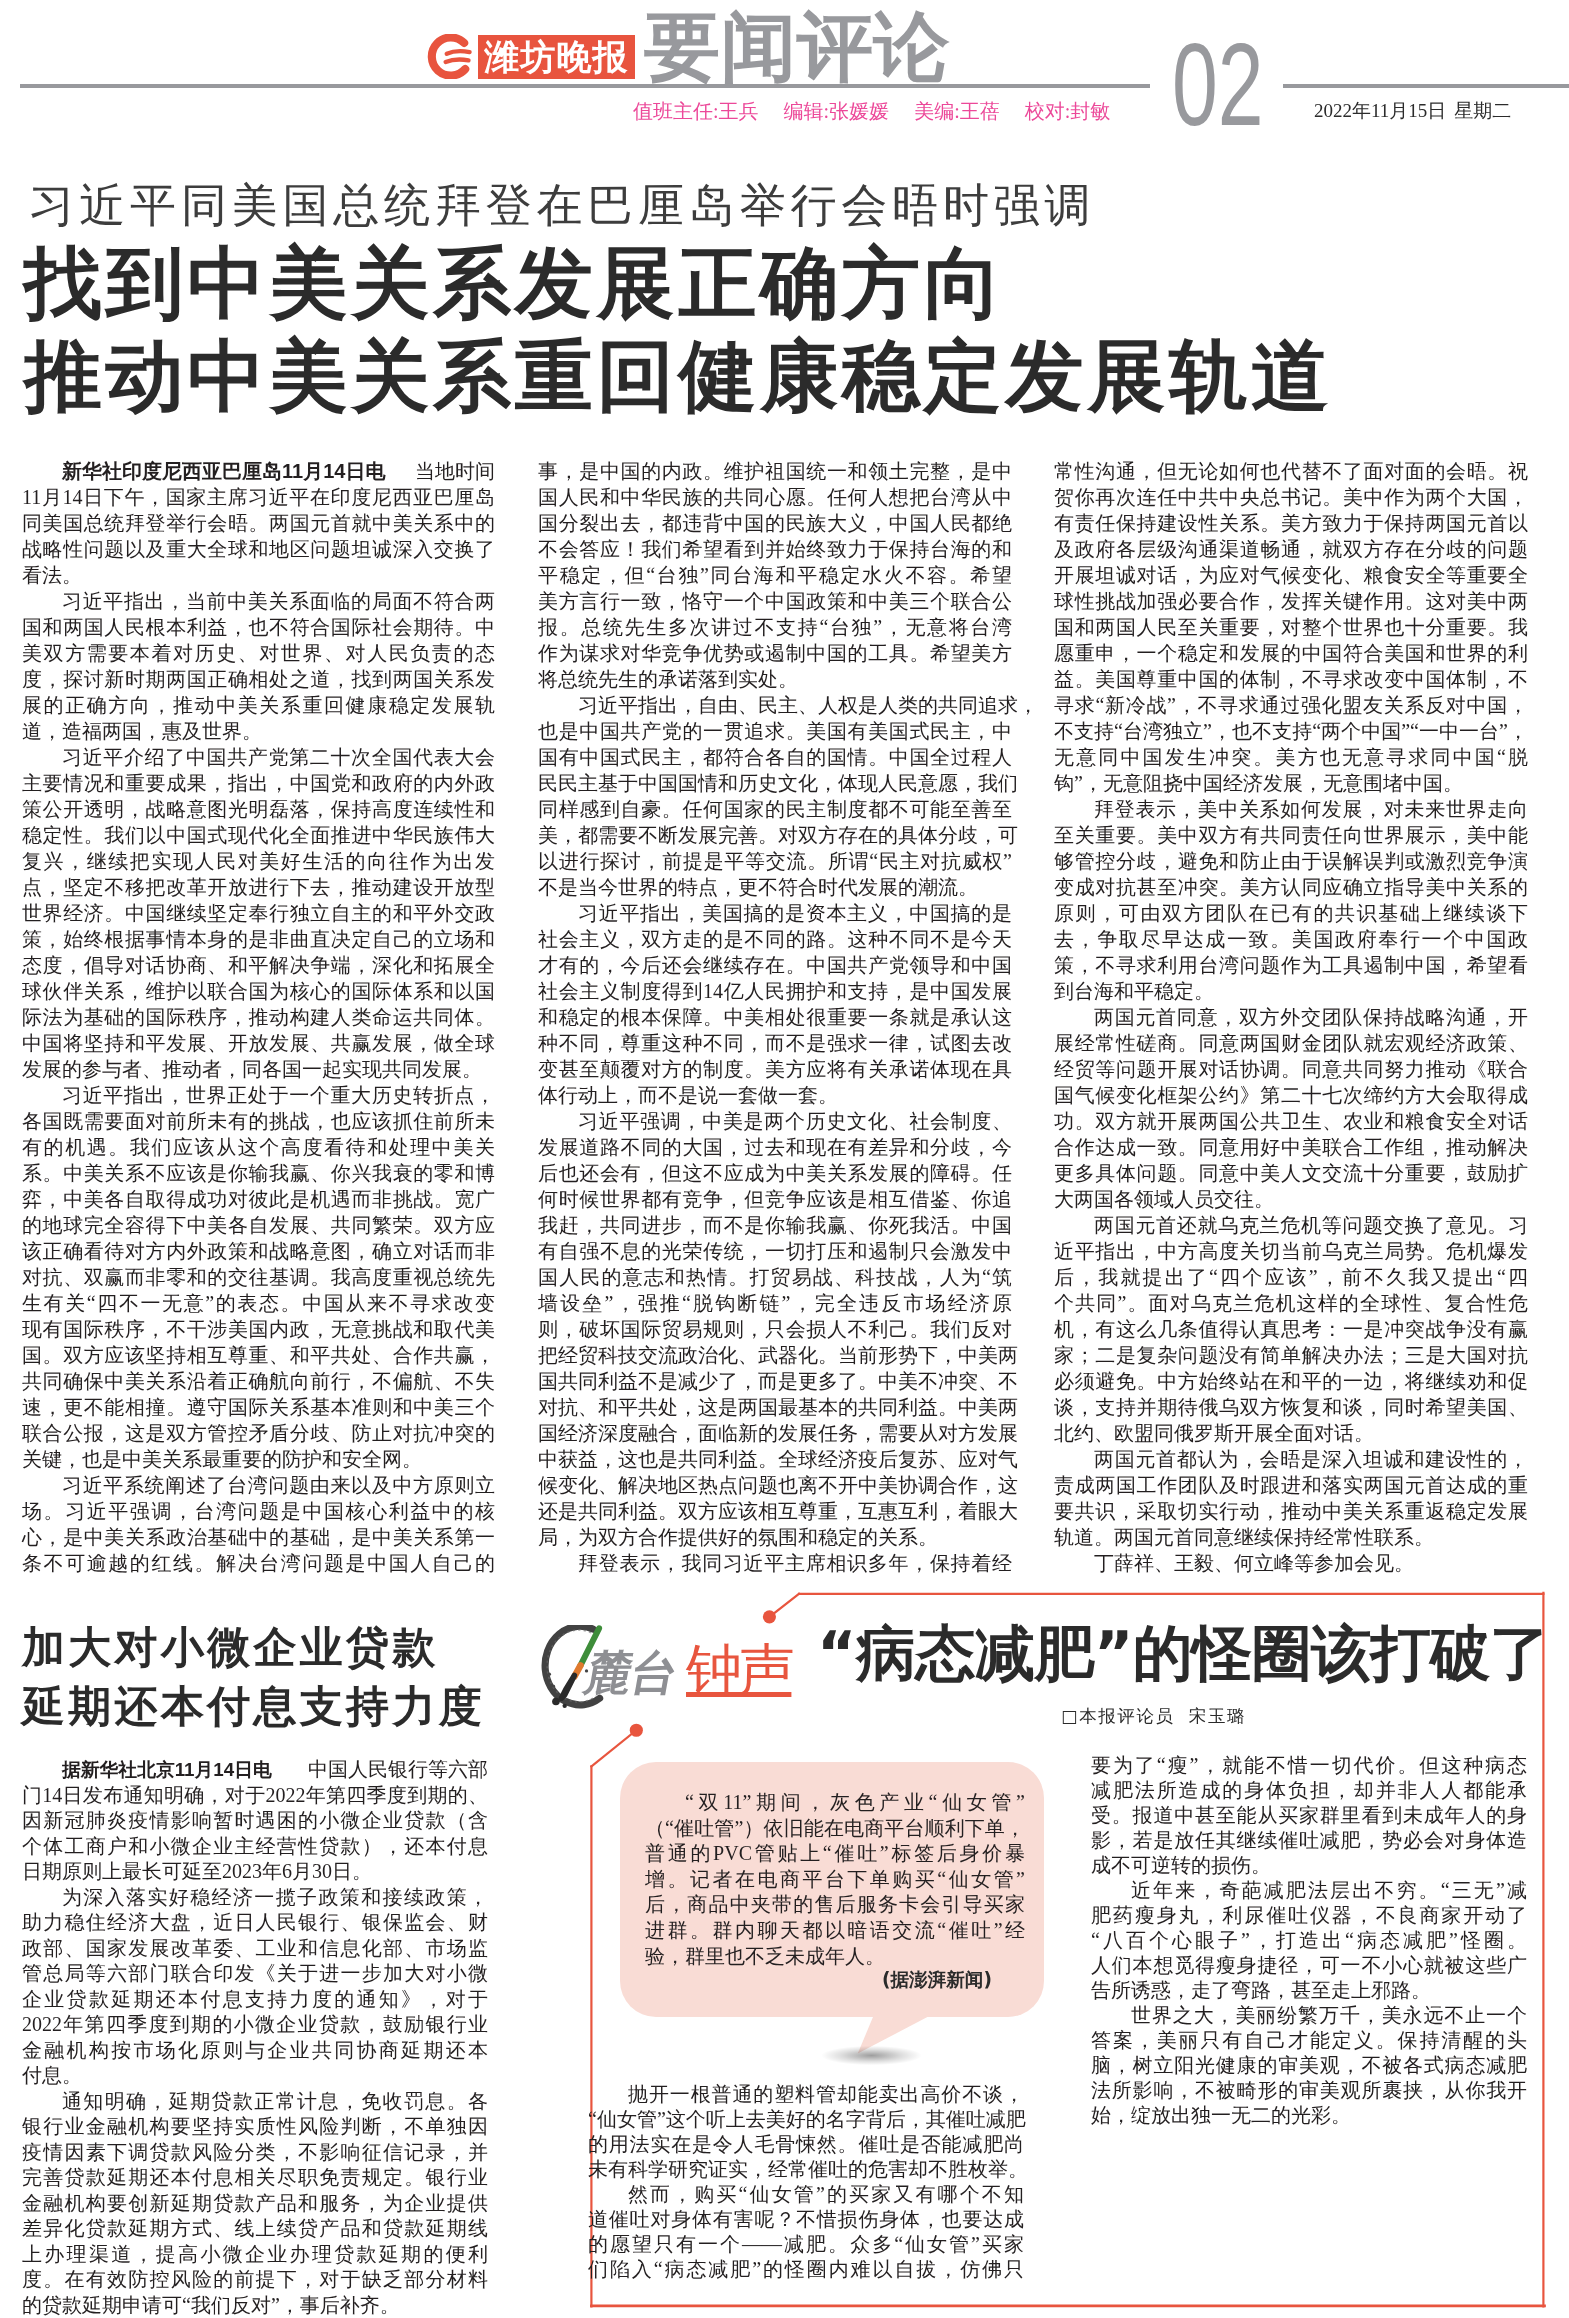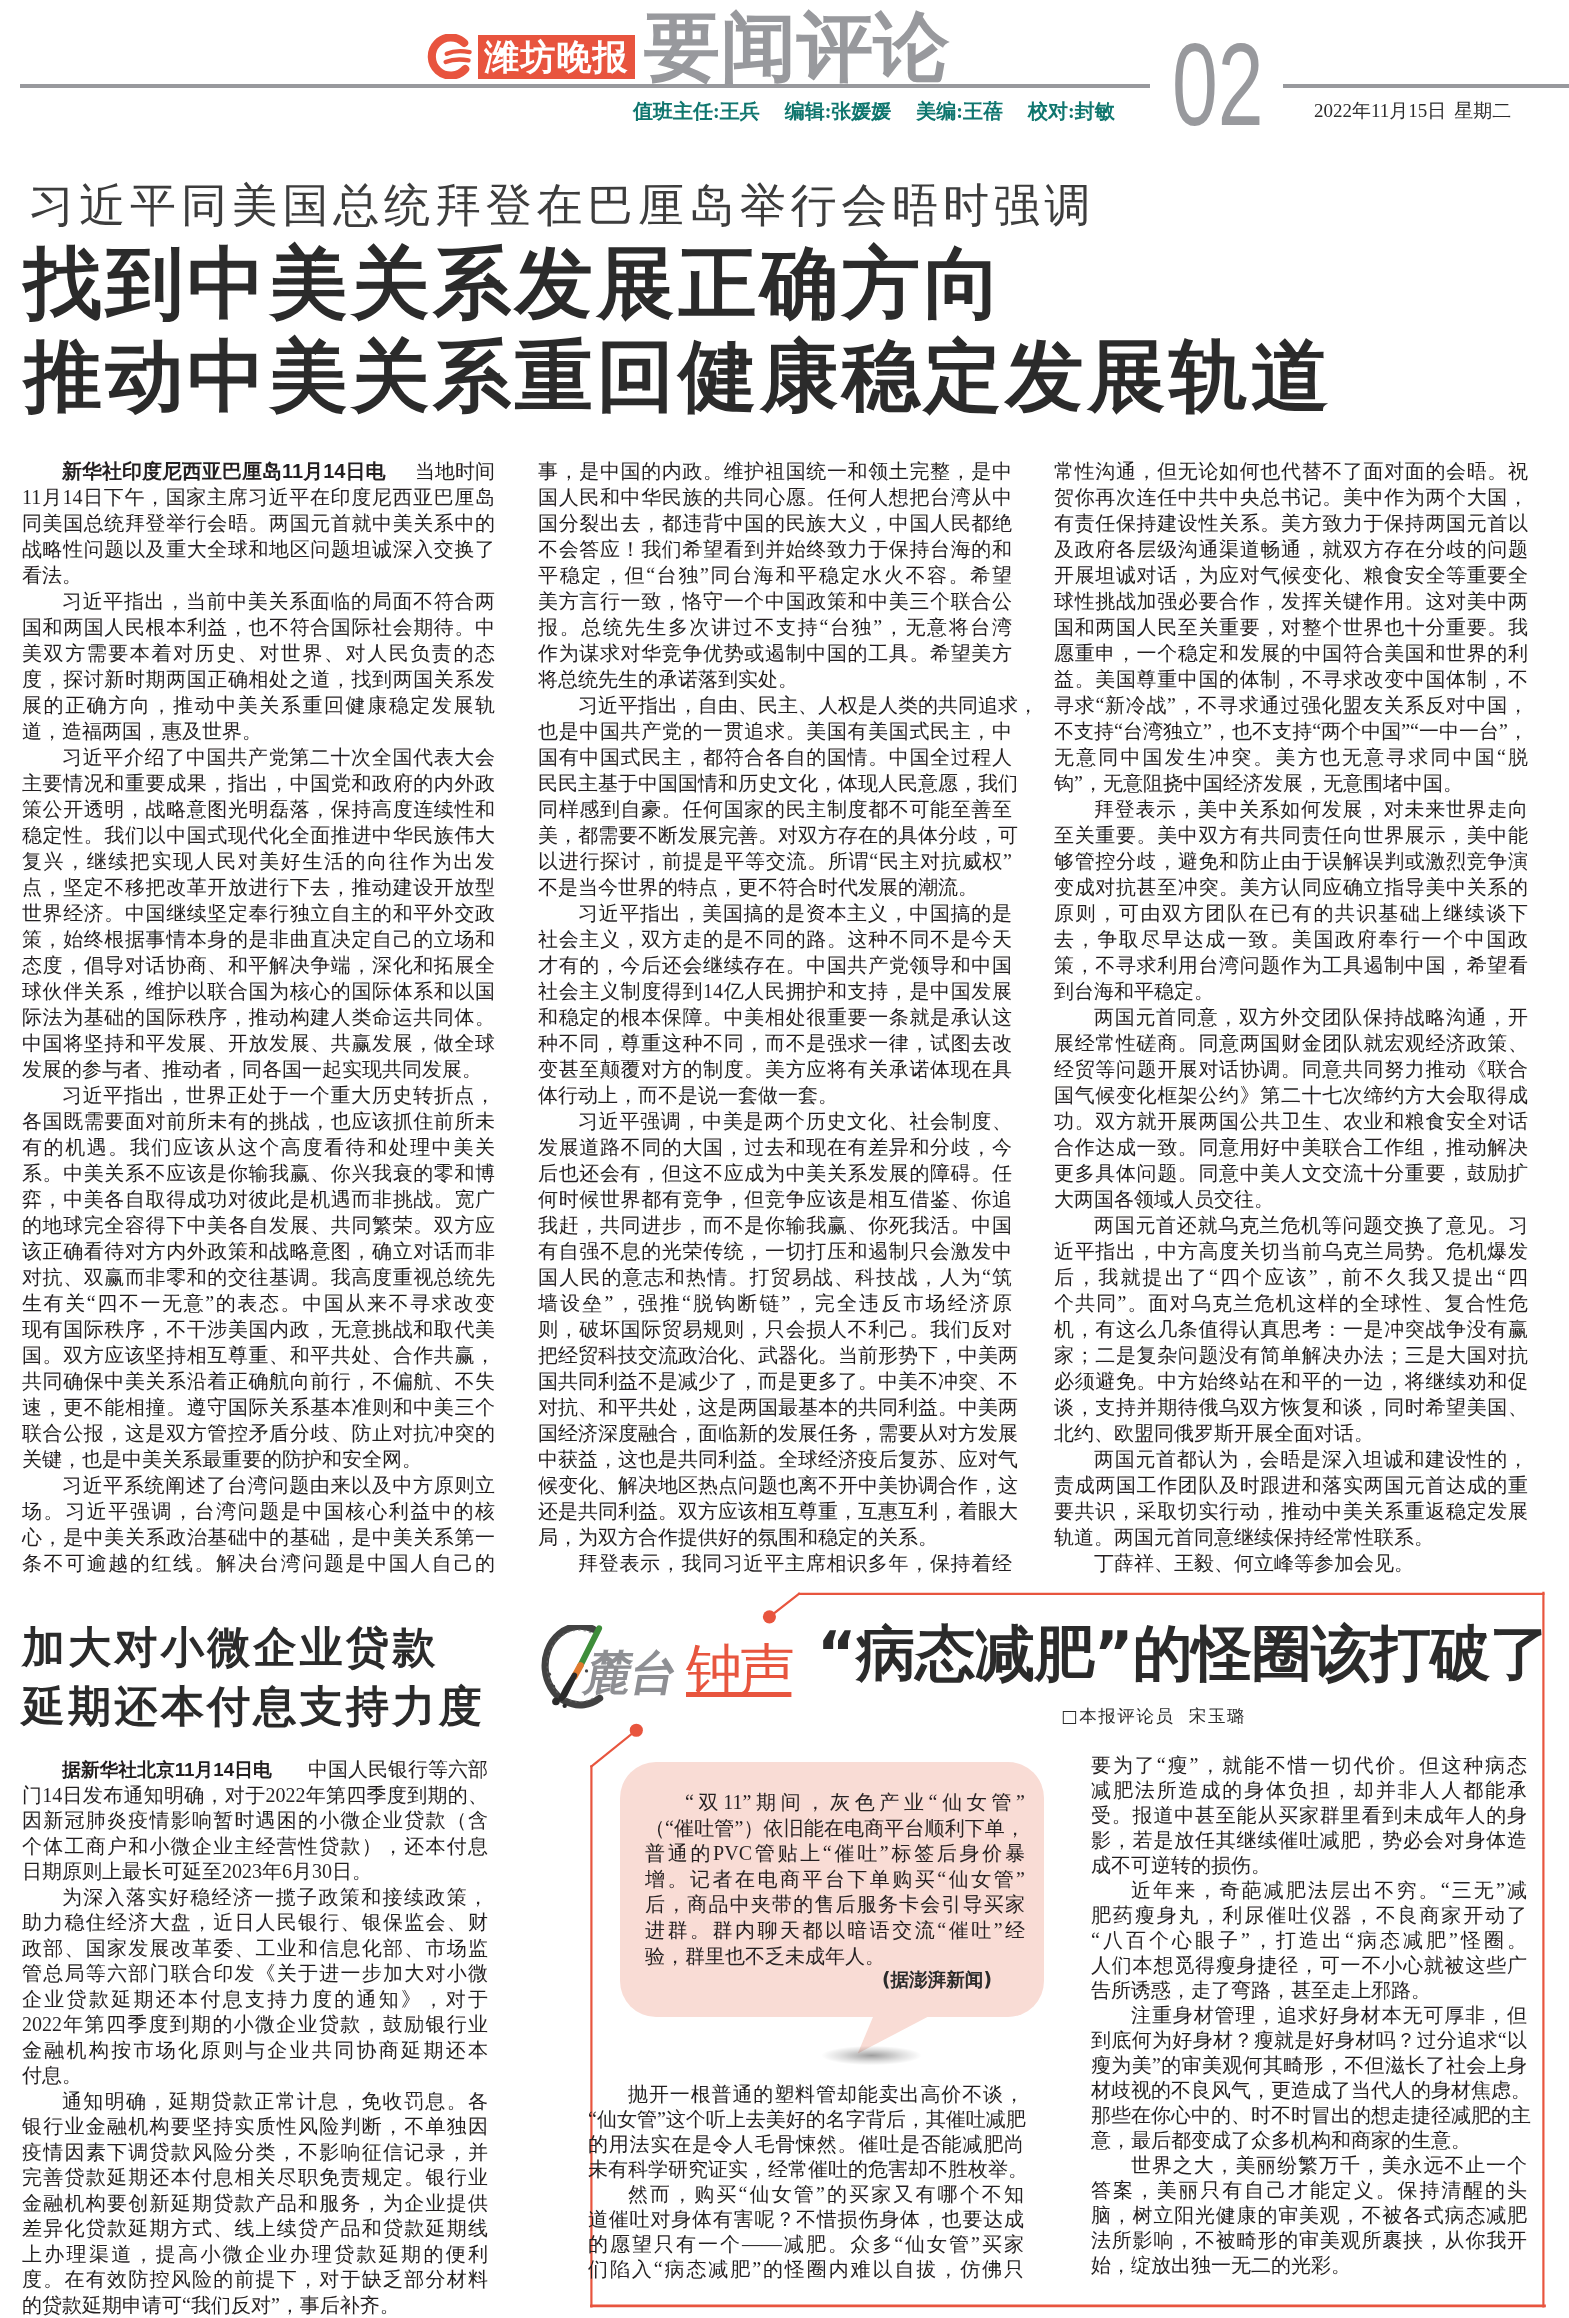--- a/index.html
+++ b/index.html
@@ -11,21 +11,21 @@
   .mh-emblem { left:425px; top:34px; width:50px; height:45px; }
   .mh-paper { left:478px; top:35px; width:157px; height:44px; background:var(--brand-red,#e8543e); color:#fff;
               font-family:"DejaVu Sans", sans-serif; font-weight:700; font-size:35px; line-height:44px; text-align:center; letter-spacing:1.1px; white-space:nowrap; }
   .mh-section { left:644px; top:7.7px; font-family:"DejaVu Sans", sans-serif; font-weight:700; font-size:76px; line-height:77px;
                 letter-spacing:0.5px; color:var(--section-gray,#98999d); white-space:nowrap; }
   .mh-rule { top:84px; height:3.8px; background:var(--section-gray,#98999d); }
   .mh-rule.left { left:20px; width:1130px; }
   .mh-rule.right { left:1283px; width:286px; }
   .mh-page { left:1172px; top:27px; font-family:"Liberation Sans", sans-serif; font-size:116px; line-height:116px;
              color:var(--section-gray,#98999d); transform:scaleX(0.71); transform-origin:left top; white-space:nowrap; }
-  .mh-credits { left:633px; top:99px; display:flex; gap:25px; font-family:"Liberation Serif", serif; font-size:20px; line-height:24px; color:#0f766e; white-space:nowrap;font-weight:bold; }
+  .mh-credits { left:633px; top:99px; display:flex; gap:25px; font-family:"Liberation Serif", serif; font-size:20px; line-height:24px; color:#ec4899; white-space:nowrap; }
   .mh-date { left:1314px; top:99px; display:flex; gap:8px; font-family:"Liberation Serif", serif; font-size:19px; line-height:24px; color:#2b2b2b; white-space:nowrap;align-items:flex-end; }
 
   
   .kicker { left:28.5px; top:181px; font-family:"DejaVu Sans", sans-serif; font-weight:400; font-size:46px; line-height:49px;
             letter-spacing:4.8px; color:#3d3d3d; white-space:nowrap; }
   .headline { left:24px; top:237px; font-family:"DejaVu Sans", sans-serif; font-weight:700; font-size:78px; line-height:93px;
               letter-spacing:3.8px; color:#2b2b2b; white-space:nowrap; }
   .headline div { height:93px; }
 
   
@@ -383,28 +383,20 @@
         <div class="ln last">成不可逆转的损伤。</div>
       </div>
       <div class="para">
         <div class="ln ind">近年来，奇葩减肥法层出不穷。“三无”减</div>
         <div class="ln">肥药瘦身丸，利尿催吐仪器，不良商家开动了</div>
         <div class="ln">“八百个心眼子”，打造出“病态减肥”怪圈。</div>
         <div class="ln">人们本想觅得瘦身捷径，可一不小心就被这些广</div>
         <div class="ln last">告所诱惑，走了弯路，甚至走上邪路。</div>
       </div>
       <div class="para">
-        <div class="ln ind">注重身材管理，追求好身材本无可厚非，但</div>
-        <div class="ln">到底何为好身材？瘦就是好身材吗？过分追求“以</div>
-        <div class="ln">瘦为美”的审美观何其畸形，不但滋长了社会上身</div>
-        <div class="ln">材歧视的不良风气，更造成了当代人的身材焦虑。</div>
-        <div class="ln">那些在你心中的、时不时冒出的想走捷径减肥的主</div>
-        <div class="ln last">意，最后都变成了众多机构和商家的生意。</div>
-      </div>
-      <div class="para">
         <div class="ln ind">世界之大，美丽纷繁万千，美永远不止一个</div>
         <div class="ln">答案，美丽只有自己才能定义。保持清醒的头</div>
         <div class="ln">脑，树立阳光健康的审美观，不被各式病态减肥</div>
         <div class="ln">法所影响，不被畸形的审美观所裹挟，从你我开</div>
         <div class="ln last">始，绽放出独一无二的光彩。</div>
       </div>
     </div>
 </div>
 
 

